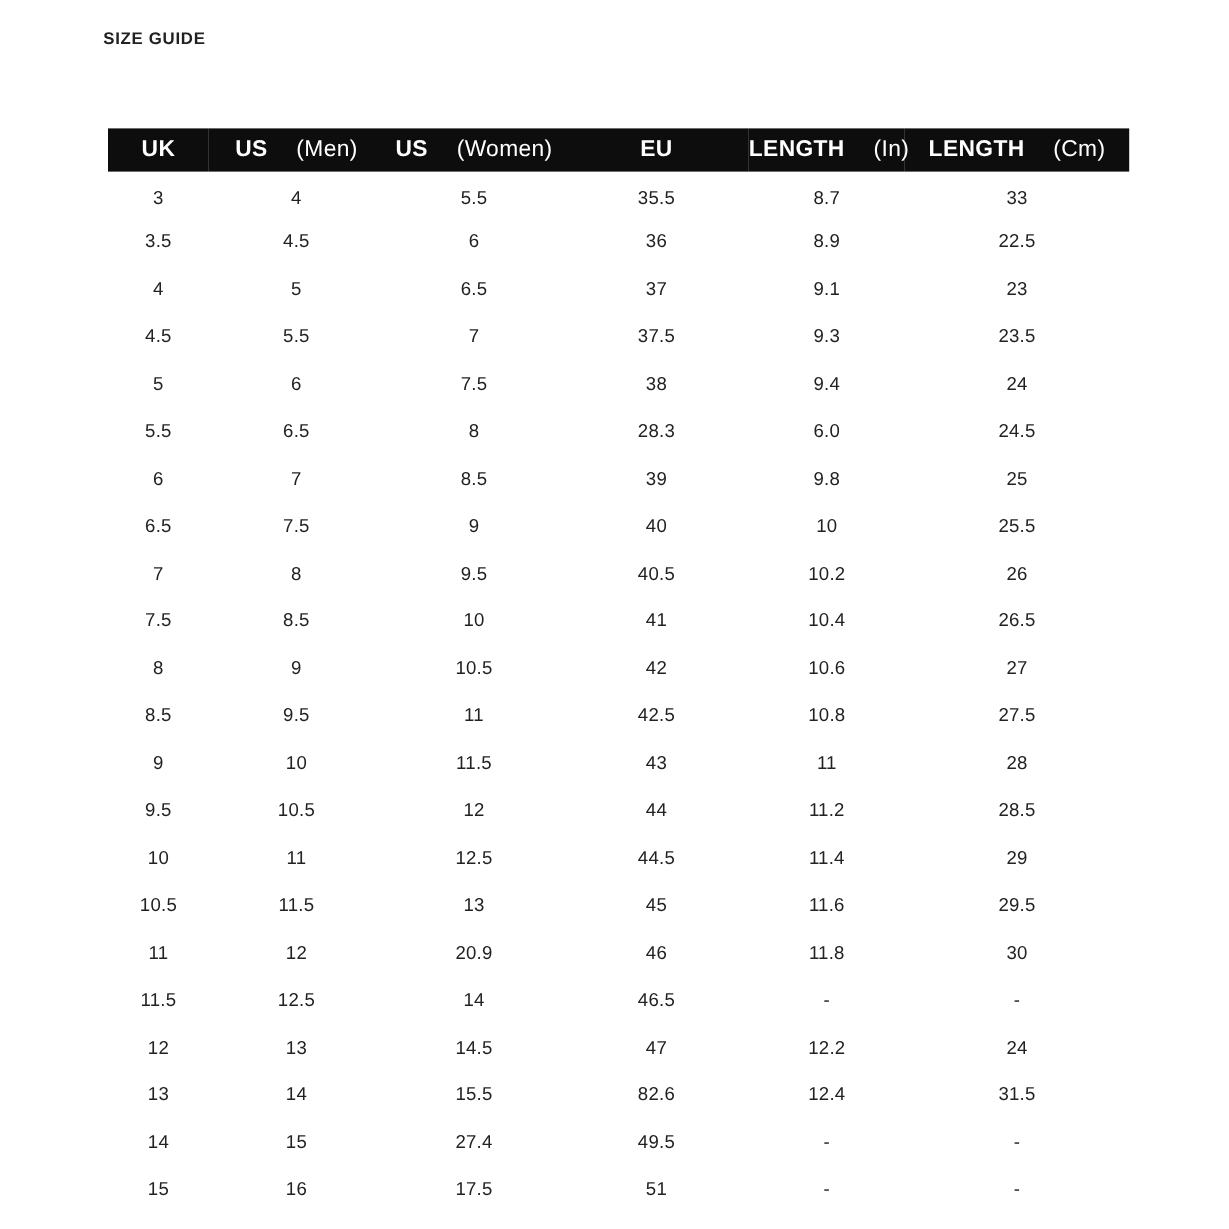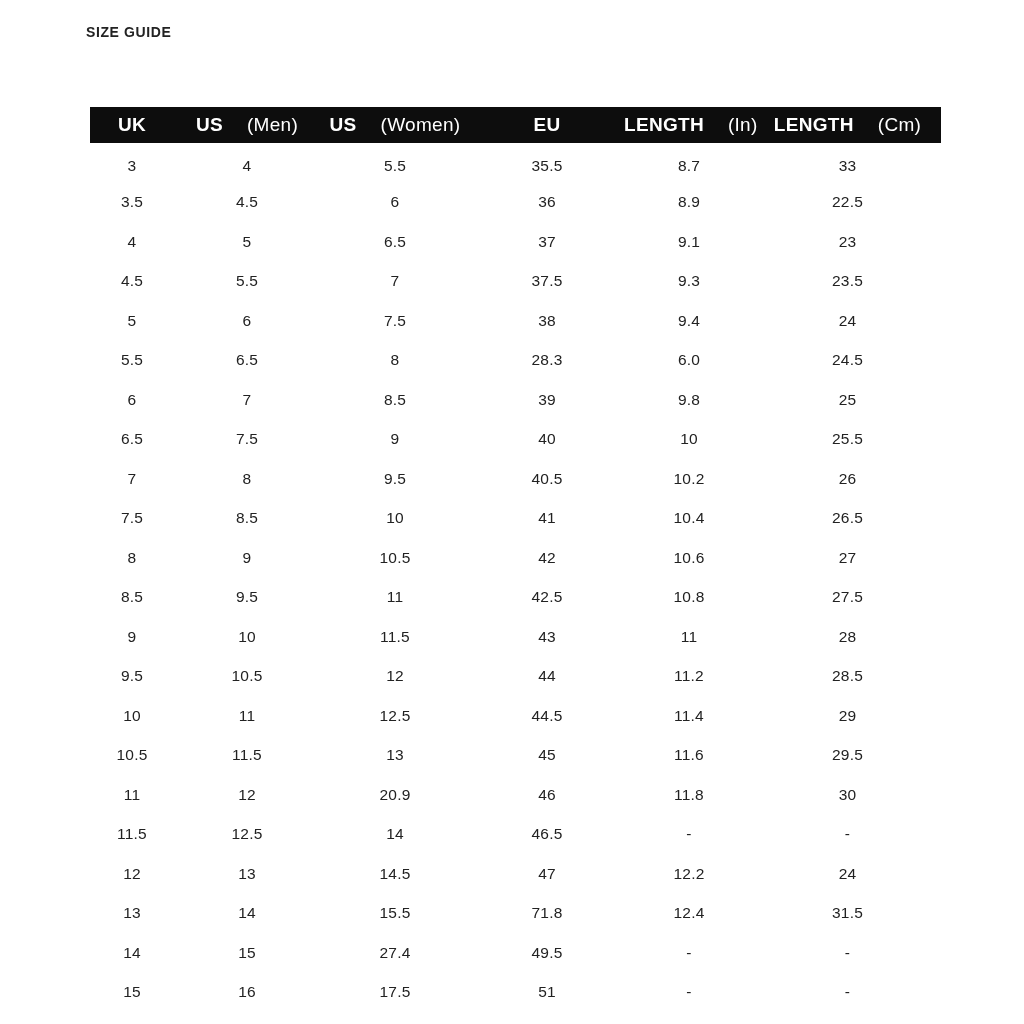--- a/index.html
+++ b/index.html
@@ -245,21 +245,21 @@
           <td>13</td>
           <td>14.5</td>
           <td>47</td>
           <td>12.2</td>
           <td>24</td>
         </tr>
         <tr>
           <td>13</td>
           <td>14</td>
           <td>15.5</td>
-          <td>71.8</td>
+          <td>82.6</td>
           <td>12.4</td>
           <td>31.5</td>
         </tr>
         <tr>
           <td>14</td>
           <td>15</td>
           <td>27.4</td>
           <td>49.5</td>
           <td>-</td>
           <td>-</td>

